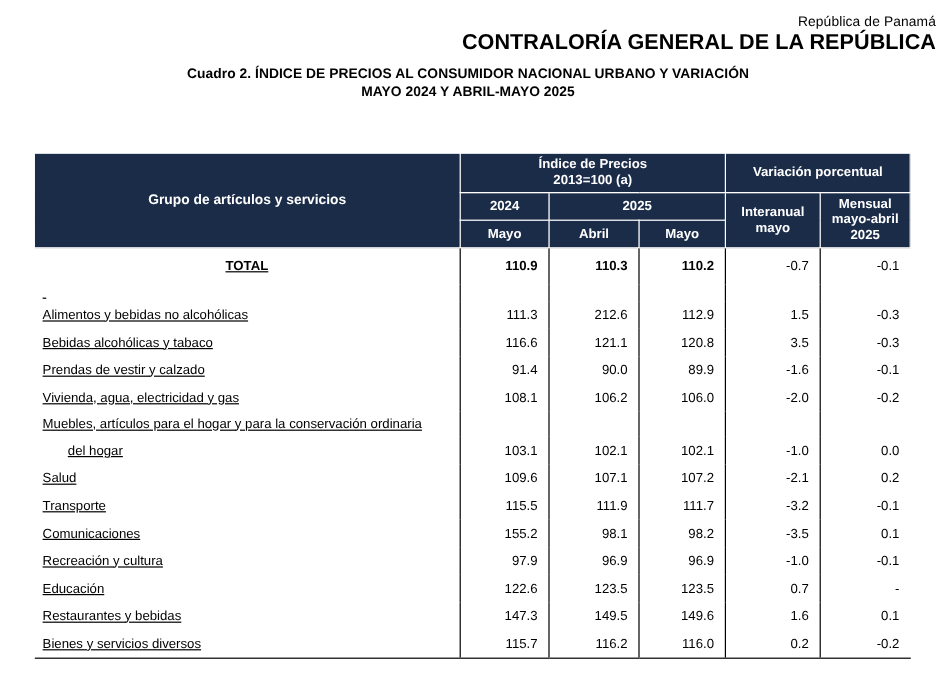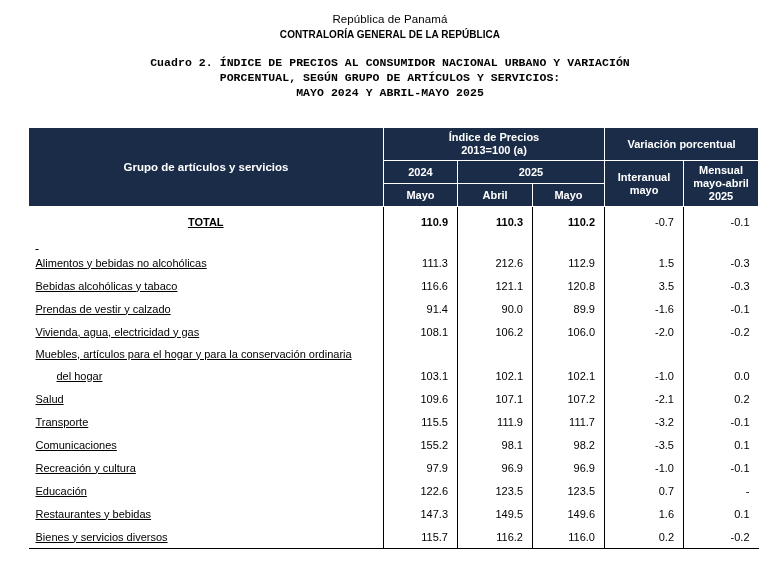--- a/index.html
+++ b/index.html
@@ -16,44 +16,44 @@
   }
   .page {
     position: relative;
     width: 780px;
     height: 572px;
     box-sizing: border-box;
   }
 
   
   .masthead {
-    text-align: center;
+    text-align: right;
     padding-top: 11px;
   }
   .masthead .line {
     font-size: 11.5px;
     line-height: 16px;
     letter-spacing: 0.1px;
   }
   .masthead .line.bold {
     font-weight: bold;
-    font-size: 10px;
+    font-size: 18px;
     letter-spacing: 0.05px;
   }
 
   
   .table-title {
     text-align: center;
     font-weight: bold;
     font-size: 11.5px;
     line-height: 15px;
     margin-top: 12px;
     letter-spacing: 0.05px;
   }
-  .table-title .t-line { display: block; font-family: Liberation Mono, monospace; }
+  .table-title .t-line { display: block; }
 
   
   .table-wrap {
     position: absolute;
     left: 28px;
     top: 127px;
     width: 730px;
   }
   table.ipc {
     border-collapse: collapse;
@@ -125,21 +125,20 @@
 
 <div class="page">
 
   <div class="masthead">
     <div class="line">República de Panamá</div>
     <div class="line bold">CONTRALORÍA GENERAL DE LA REPÚBLICA</div>
   </div>
 
   <div class="table-title">
     <span class="t-line">Cuadro 2. ÍNDICE DE PRECIOS AL CONSUMIDOR NACIONAL URBANO Y VARIACIÓN</span>
-    <span class="t-line">PORCENTUAL, SEGÚN GRUPO DE ARTÍCULOS Y SERVICIOS:</span>
     <span class="t-line">MAYO 2024 Y ABRIL-MAYO 2025</span>
   </div>
 
   <div class="table-wrap">
     <table class="ipc">
       <colgroup>
         <col class="c-group">
         <col class="c-num">
         <col class="c-num2">
         <col class="c-num3">

